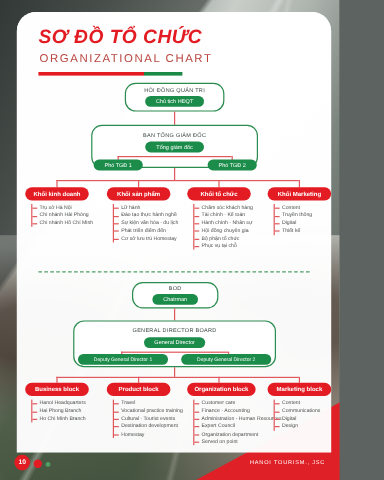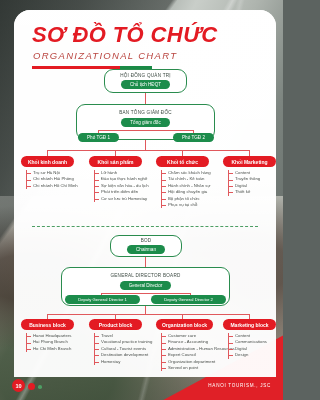--- a/index.html
+++ b/index.html
@@ -34,23 +34,23 @@
     background:#e02027;clip-path:polygon(22% 100%,100% 0,100% 100%);}
 
   
   .card{position:absolute;left:14px;top:10px;width:262px;height:367px;
     background:rgba(255,255,255,.93);border-radius:16px 16px 0 0;overflow:hidden;}
   .card-wash{position:absolute;inset:0;
     background:linear-gradient(180deg,rgba(255,255,255,.97) 0%,rgba(255,255,255,.92) 45%,rgba(255,255,255,.55) 62%,rgba(255,255,255,.48) 100%);}
 
   
   .hdr{position:absolute;left:18px;top:14px;}
-  .title{color:#e31b23;font-size:22px;font-weight:bold;letter-spacing:.4px;
+  .title{color:#e31b23;font-size:16px;font-weight:bold;letter-spacing:.4px;
     font-style:italic;line-height:1;margin:0;}
-  .subtitle{color:#b9443f;font-size:9.5px;font-style:italic;letter-spacing:1.3px;
+  .subtitle{color:#b9443f;font-size:9.5px;letter-spacing:1.3px;
     margin:4px 0 0 1px;}
   .rule{margin-top:5px;width:120px;height:3px;display:flex;}
   .rule-red{flex:0 0 88px;background:#e31b23;}
   .rule-green{flex:1;background:#1a8a46;}
 
   
   .v-line{position:absolute;width:1px;background:#e0585c;}
   .h-line{position:absolute;height:1px;background:#e0585c;}
 
   .gbox{position:absolute;border:1px solid #2a8c4e;border-radius:9px;

